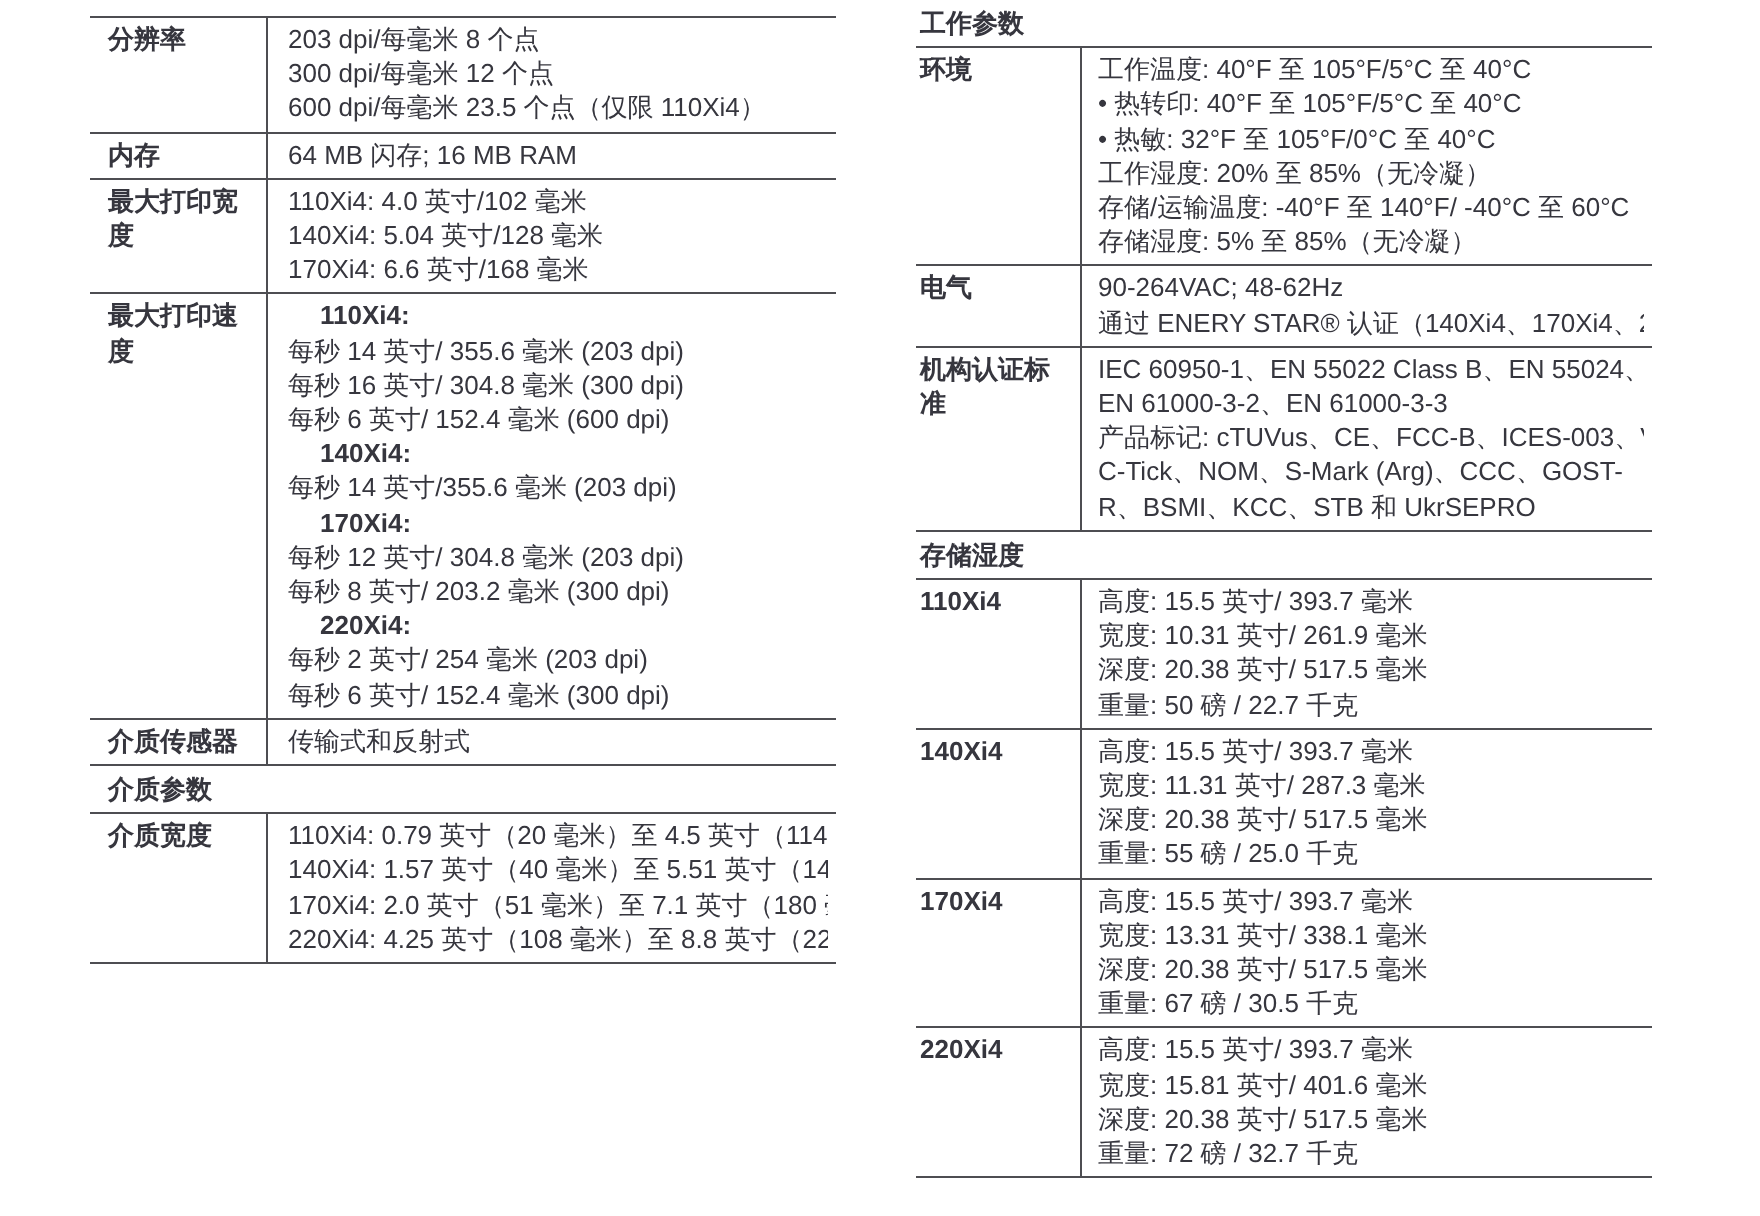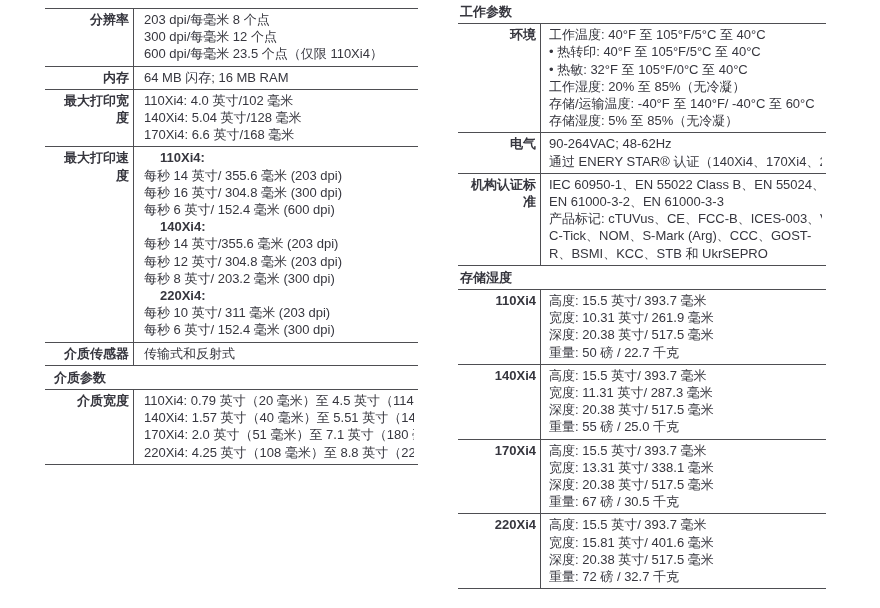--- a/index.html
+++ b/index.html
@@ -18,21 +18,20 @@
   }
   .page{position:relative;width:880px;height:608px;overflow:hidden;background:var(--bg-color);}
   .col{position:absolute;}
   .col-left{left:45px;top:8px;width:373px;border-top:1.5px solid var(--border-color);}
   .col-right{left:458px;top:0;width:368px;}
   .row{display:flex;border-bottom:1.5px solid var(--border-color);align-items:stretch;}
   .label{
     flex:none;font-weight:bold;
     padding:2px 4px 3px 9px;
     line-height:17.2px;
-    text-align:right;
   }
   .col-left .label{width:88px;}
   .col-right .label{width:82px;padding-left:2px;}
   .value{
     flex:1;min-width:0;
     border-left:1.5px solid var(--border-color);
     padding:2px 4px 3px 10px;
     line-height:17.2px;
   }
   .col-right .value{padding-left:8px;}
@@ -75,24 +74,25 @@
       </div>
       <div class="row">
         <div class="label">最大打印速度</div>
         <div class="value">
           <div class="line bold">110Xi4:</div>
           <div class="line">每秒 14 英寸/ 355.6 毫米 (203 dpi)</div>
           <div class="line">每秒 16 英寸/ 304.8 毫米 (300 dpi)</div>
           <div class="line">每秒 6 英寸/ 152.4 毫米 (600 dpi)</div>
           <div class="line bold">140Xi4:</div>
           <div class="line">每秒 14 英寸/355.6 毫米 (203 dpi)</div>
+          <div class="line bold">170Xi4:</div>
           <div class="line">每秒 12 英寸/ 304.8 毫米 (203 dpi)</div>
           <div class="line">每秒 8 英寸/ 203.2 毫米 (300 dpi)</div>
           <div class="line bold">220Xi4:</div>
-          <div class="line">每秒 10 英寸/ 311 毫米 (203 dpi)</div>
+          <div class="line">每秒 2 英寸/ 254 毫米 (203 dpi)</div>
           <div class="line">每秒 6 英寸/ 152.4 毫米 (300 dpi)</div>
         </div>
       </div>
       <div class="row">
         <div class="label">介质传感器</div>
         <div class="value">
           <div class="line">传输式和反射式</div>
         </div>
       </div>
       <div class="section-row">介质参数</div>

